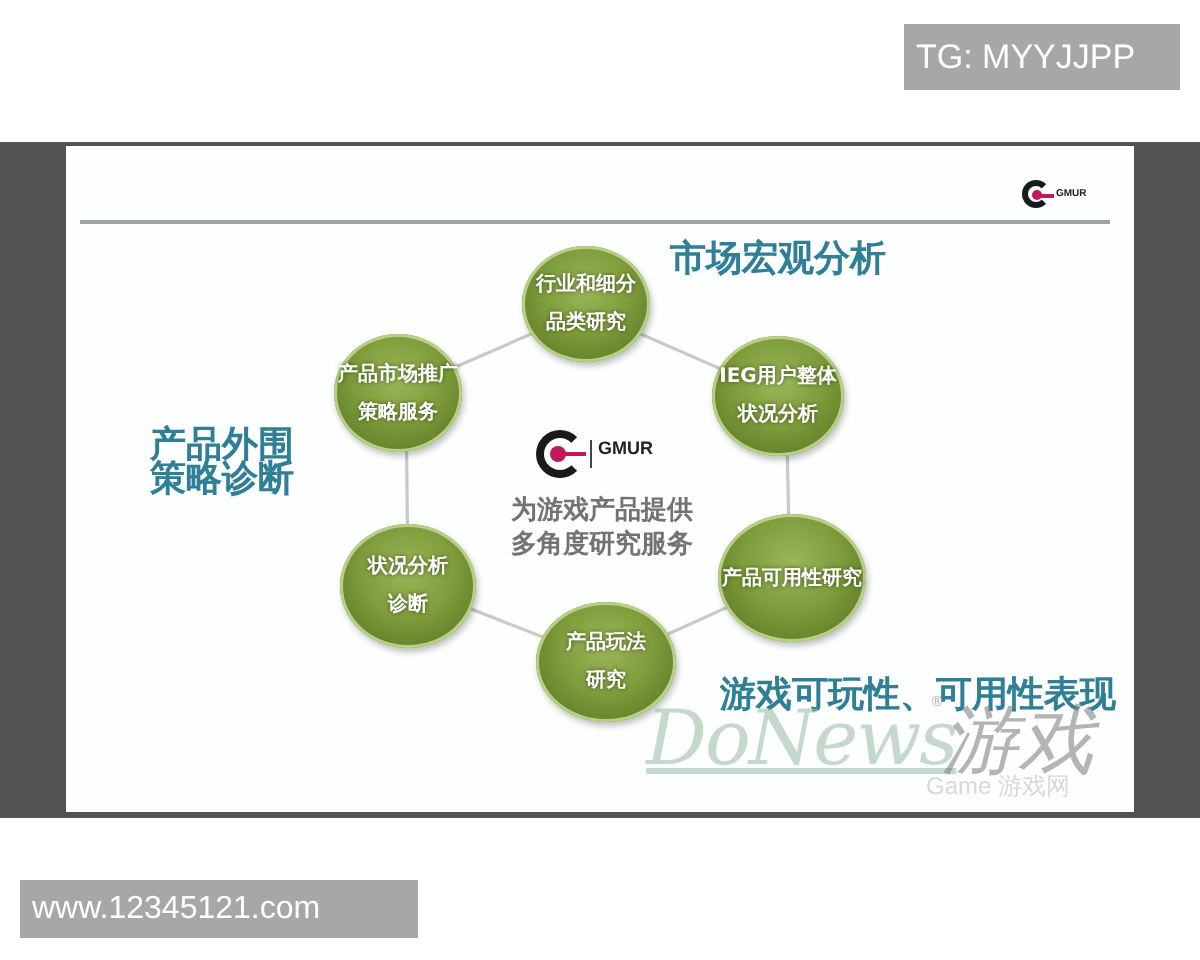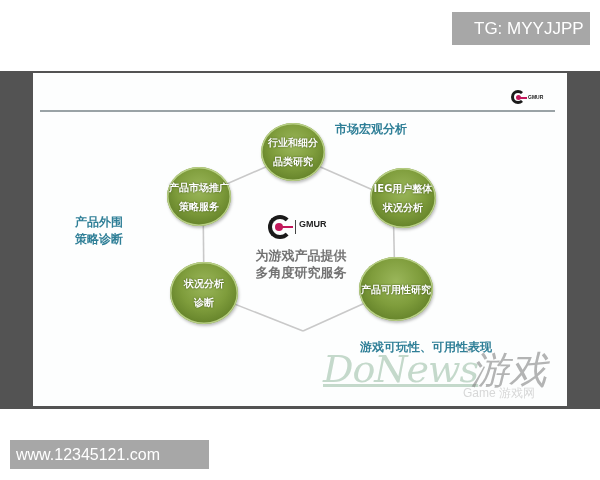--- a/index.html
+++ b/index.html
@@ -6,21 +6,21 @@
     html, body { width: 600px; height: 480px; background: #ffffff; overflow: hidden; }
     body { position: relative; font-family: "DejaVu Sans", sans-serif; }
 
     .badge {
       position: absolute;
       background: #a7a7a7;
       color: #ffffff;
       font-family: "Liberation Sans", sans-serif;
       display: flex; align-items: center;
     }
-    .badge-top { left: 452px; top: 12px; width: 138px; height: 33px; font-size: 17px; padding-left: 22px; }
+    .badge-top { left: 452px; top: 12px; width: 138px; height: 33px; font-size: 17px; padding-left: 6px; }
     .badge-bottom { left: 10px; top: 440px; width: 199px; height: 29px; font-size: 16px; padding-left: 6px; }
 
     .band { position: absolute; left: 0; top: 71px; width: 600px; height: 338px; background: #535353; }
     .slide { position: absolute; left: 33px; top: 73px; width: 534px; height: 333px; background: #fdfefe; overflow: hidden; }
 
     .slide-title {
       position: absolute; left: 12px; top: 14px;
       font-size: 14px; font-weight: bold; color: #111;
       letter-spacing: 0.5px;
     }
@@ -56,21 +56,21 @@
       position: absolute; border-radius: 50%;
       background: radial-gradient(circle at 50% 38%, #9ab65a 0%, #7f9d3c 45%, #5c7a24 85%, #6f8d33 100%);
       box-shadow: 0 0 0 1.5px #b8cf86 inset, 1px 2px 3px rgba(0,0,0,0.25);
       display: flex; flex-direction: column; align-items: center; justify-content: center;
       color: #ffffff; font-weight: bold; font-size: 10px; line-height: 19px;
       text-shadow: 0 0 2px rgba(40,60,10,0.8);
       text-align: center; white-space: nowrap;
     }
 
     .label-teal {
-      position: absolute; color: #2f7f97; font-weight: bold; font-size: 12px; line-height: 17px;
+      position: absolute; color: #2f7f97; font-weight: bold; font-size: 18px; line-height: 17px;
     }
     .center-text {
       position: absolute; left: 213px; top: 174px; width: 110px; text-align: center;
       font-weight: bold; font-size: 13px; line-height: 17px; color: #737373;
     }
 
     .watermark { position: absolute; pointer-events: none; }
     .wm-donews {
       left: 290px; top: 274px; font-family: "DejaVu Serif", serif; font-style: italic;
       font-size: 38px; color: rgba(150,185,160,0.55); letter-spacing: -1px; text-decoration: underline;
@@ -106,26 +106,30 @@
       <line x1="360" y1="124" x2="362" y2="216"></line>
       <line x1="171" y1="219" x2="270" y2="258"></line>
       <line x1="270" y1="258" x2="363" y2="216"></line>
     </g>
   </svg>
 
   <div class="node" style="left:228px; top:50px; width:64px; height:58px;">
     <span>行业和细分</span>
     <span>品类研究</span>
   </div>
-  <div class="node" style="left:337px; top:95px; width:66px; height:60px;">
+  <div class="node" style="left:323px; top:95px; width:66px; height:60px;">
     <span>IEG用户整体</span>
     <span>状况分析</span>
   </div>
   <div class="node" style="left:326px; top:184px; width:74px; height:64px;">
     <span>产品可用性研究</span>
+  </div>
+  <div class="node" style="left:235px; top:228px; width:70px; height:60px;">
+    <span>产品玩法</span>
+    <span>研究</span>
   </div>
   <div class="node" style="left:137px; top:189px; width:68px; height:62px;">
     <span>状况分析</span>
     <span>诊断</span>
   </div>
   <div class="node" style="left:134px; top:94px; width:64px; height:59px;">
     <span>产品市场推广</span>
     <span>策略服务</span>
   </div>
 

